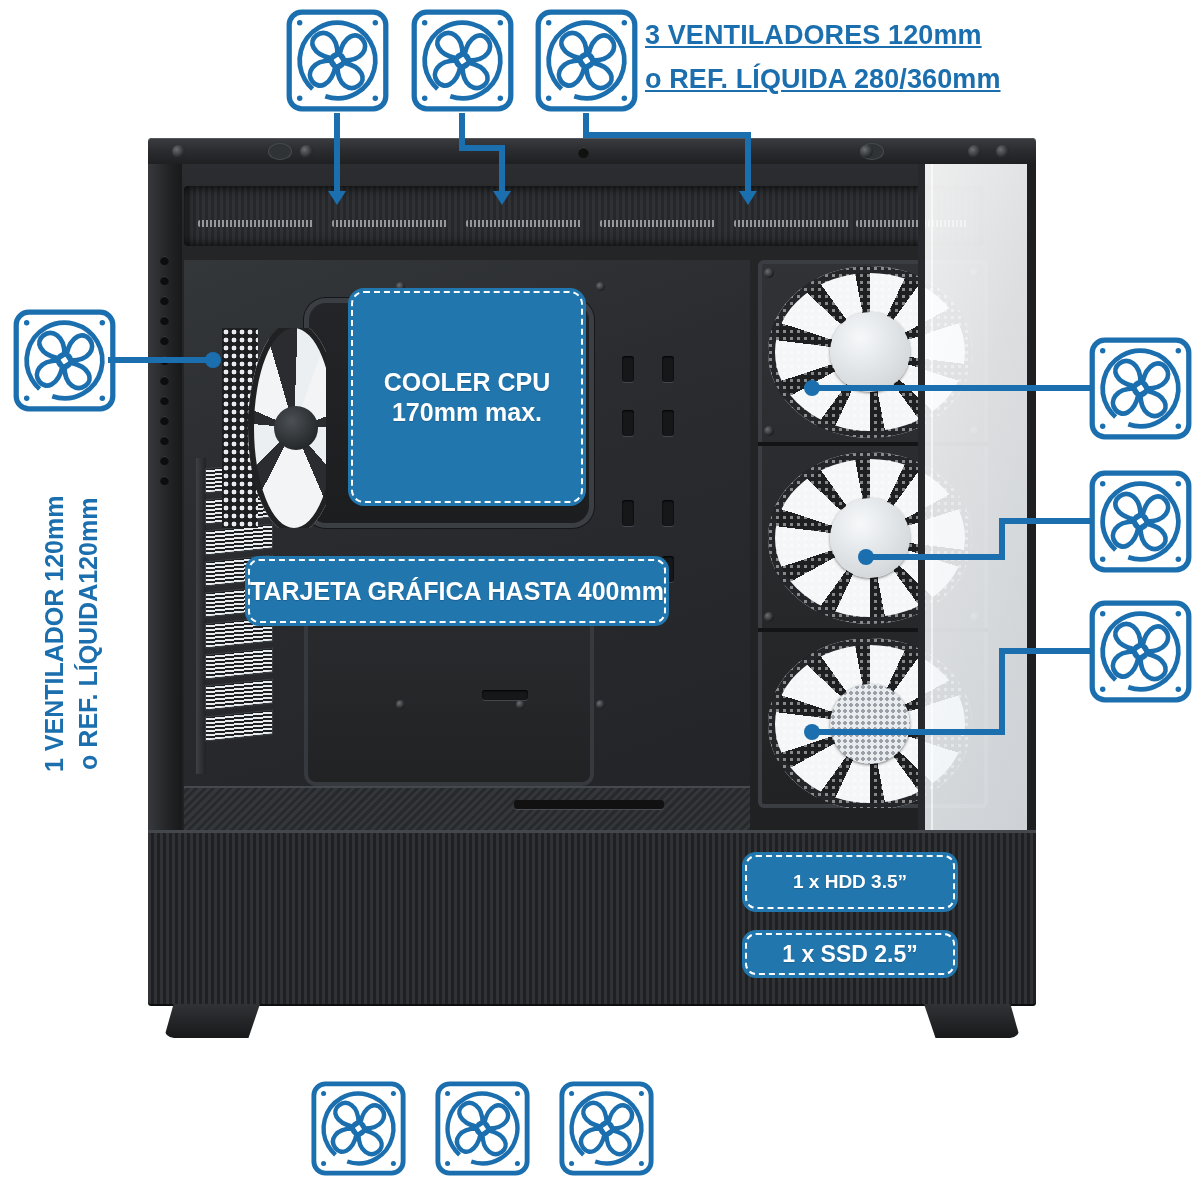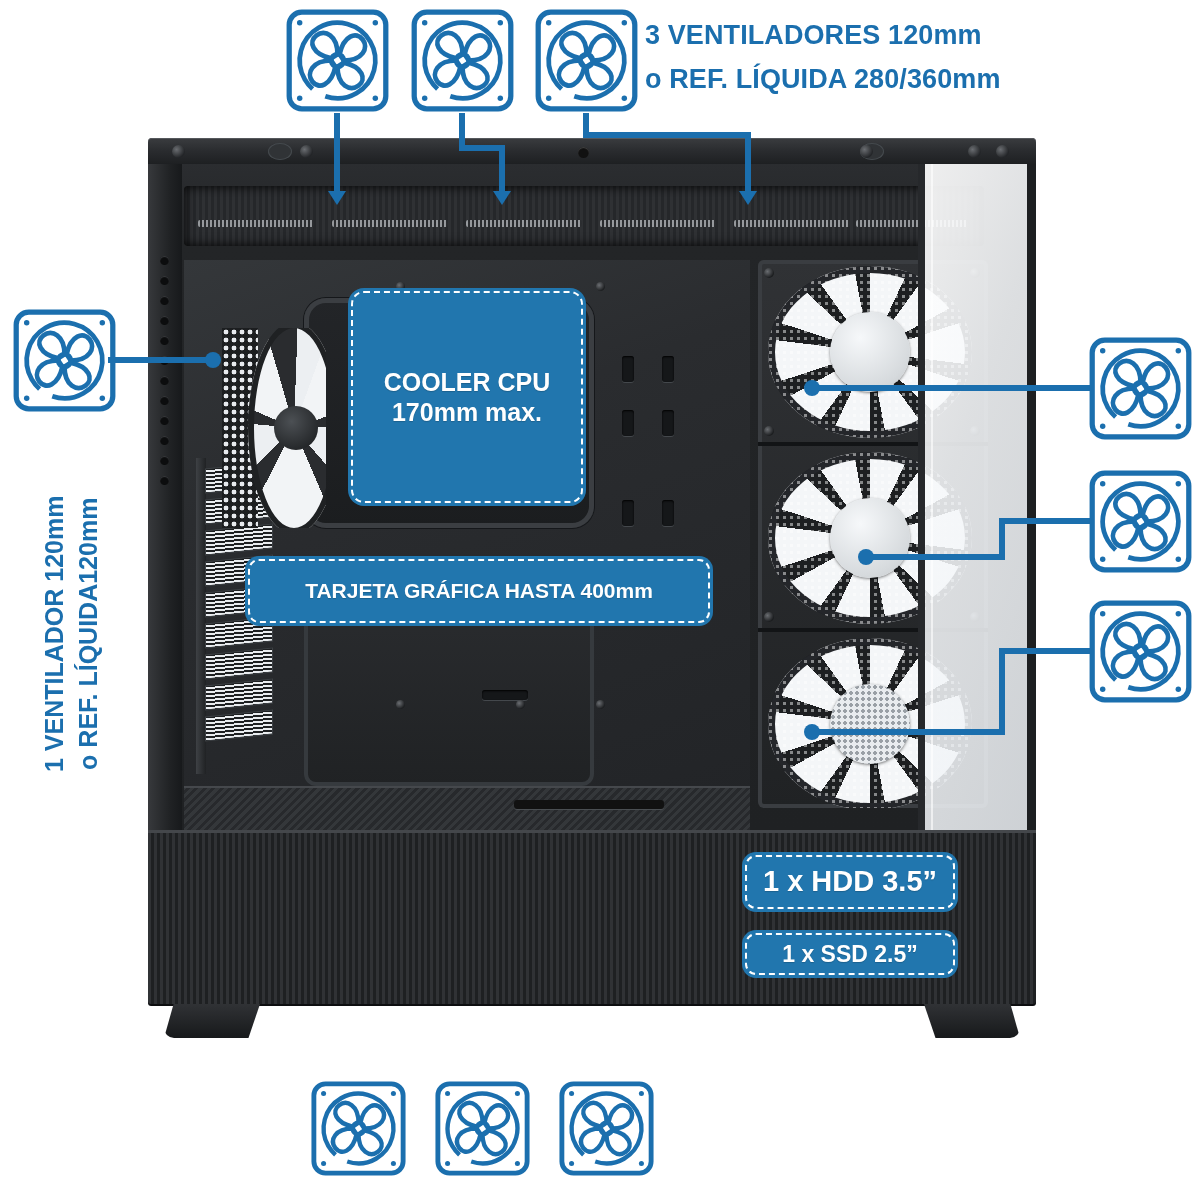--- a/index.html
+++ b/index.html
@@ -8,21 +8,21 @@
     font-family:"Liberation Sans", sans-serif;
     width:1200px;height:1177px;
     position:relative;overflow:hidden;
   }
   #stage{position:absolute;left:0;top:0;width:1200px;height:1177px;}
 
   
   .callout-top{
     position:absolute;left:645px;top:14px;width:545px;
     color:#1b6fae;font-weight:bold;font-size:27px;line-height:1.62;
-    letter-spacing:.1px;white-space:nowrap;
+    letter-spacing:.1px;white-space:nowrap;text-decoration:underline;
   }
   .callout-left{
     position:absolute;left:-128px;top:600px;width:400px;
     transform:rotate(-90deg);transform-origin:center center;
     color:#1b6fae;font-weight:bold;font-size:25px;line-height:1.35;
     text-align:center;white-space:nowrap;
   }
 
   
   .fanicon{position:absolute;}
@@ -187,23 +187,23 @@
     border-radius:16px;
     outline:2px dashed #ffffff;
     outline-offset:-5px;
     display:flex;align-items:center;justify-content:center;
     flex-direction:column;
     line-height:1.22;
     box-sizing:border-box;
     text-shadow:0 1px 1px rgba(0,0,0,.18);
   }
   #spec-cooler{left:348px;top:288px;width:238px;height:218px;font-size:25px;}
-  #spec-gpu{left:245px;top:556px;width:468px;height:70px;font-size:21px;border-radius:14px;}
+  #spec-gpu{left:245px;top:556px;width:424px;height:70px;font-size:25px;border-radius:14px;}
   #spec-psu{left:218px;top:846px;width:340px;height:122px;font-size:25px;}
-  #spec-hdd{left:742px;top:852px;width:216px;height:60px;font-size:29px;border-radius:14px;}
+  #spec-hdd{left:742px;top:852px;width:216px;height:60px;font-size:19px;border-radius:14px;}
   #spec-ssd{left:742px;top:930px;width:216px;height:48px;font-size:23px;border-radius:14px;}
   .spec span{display:block;}
 </style>
 </head>
 <body>
 
 <div id="stage">
 
   <div class="case">
 

